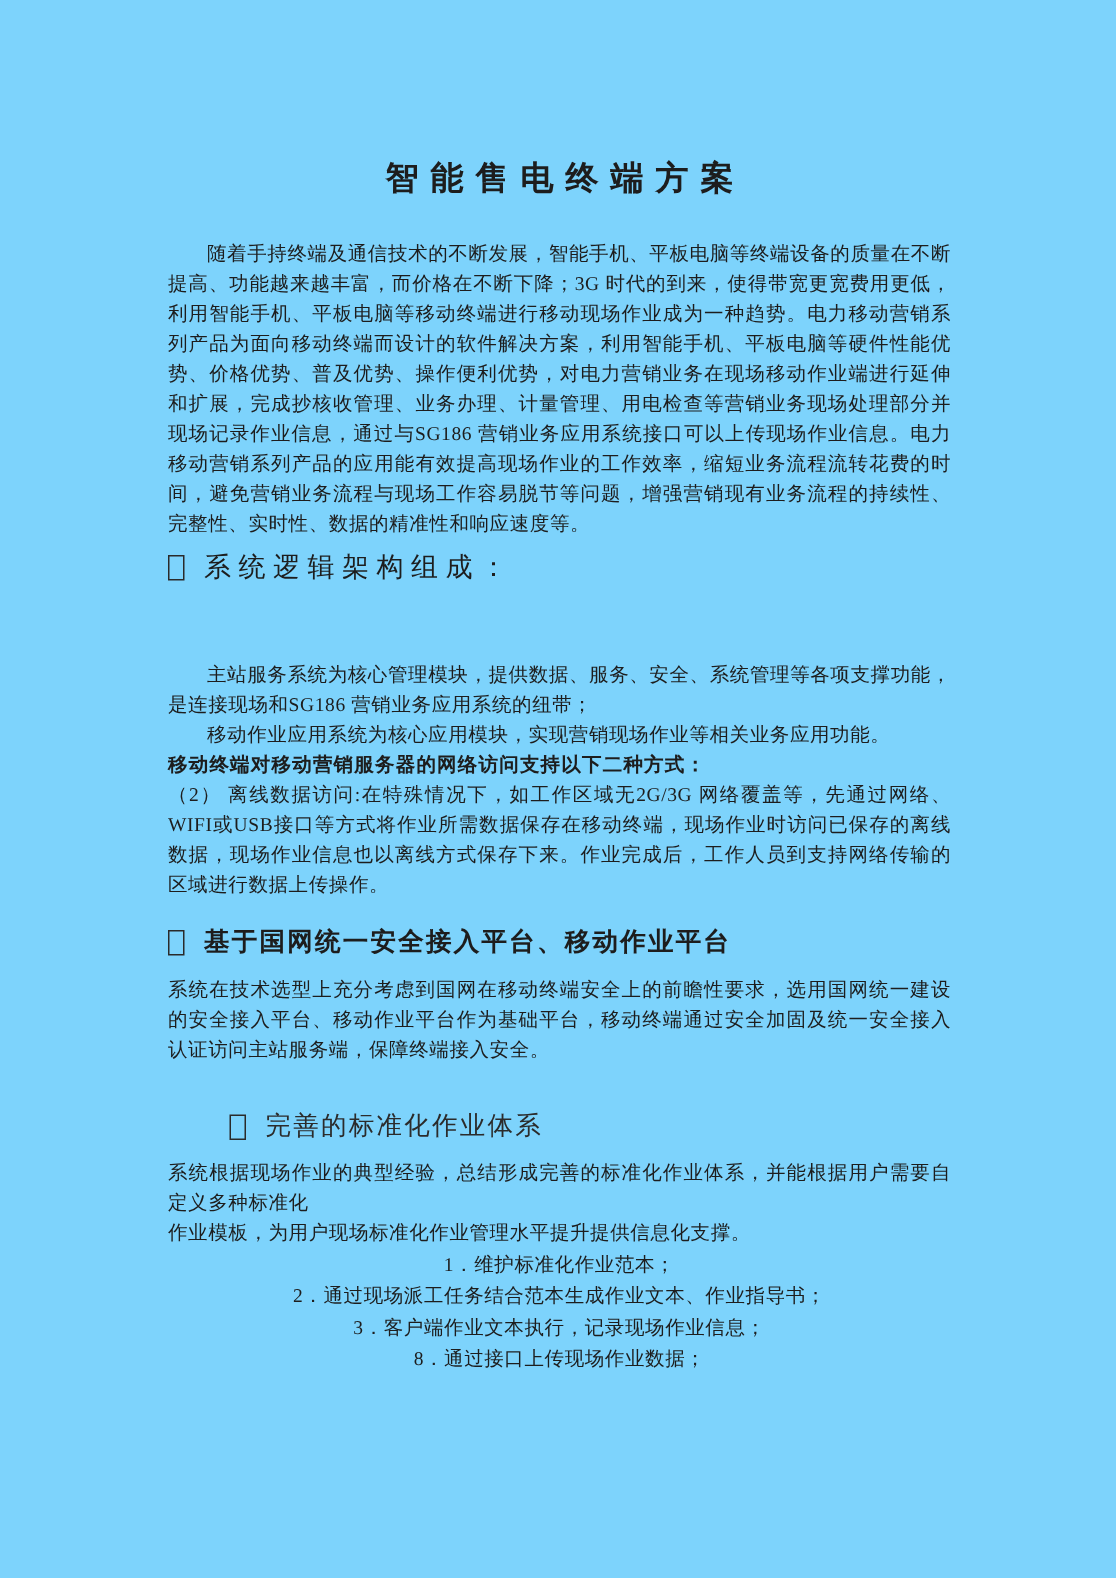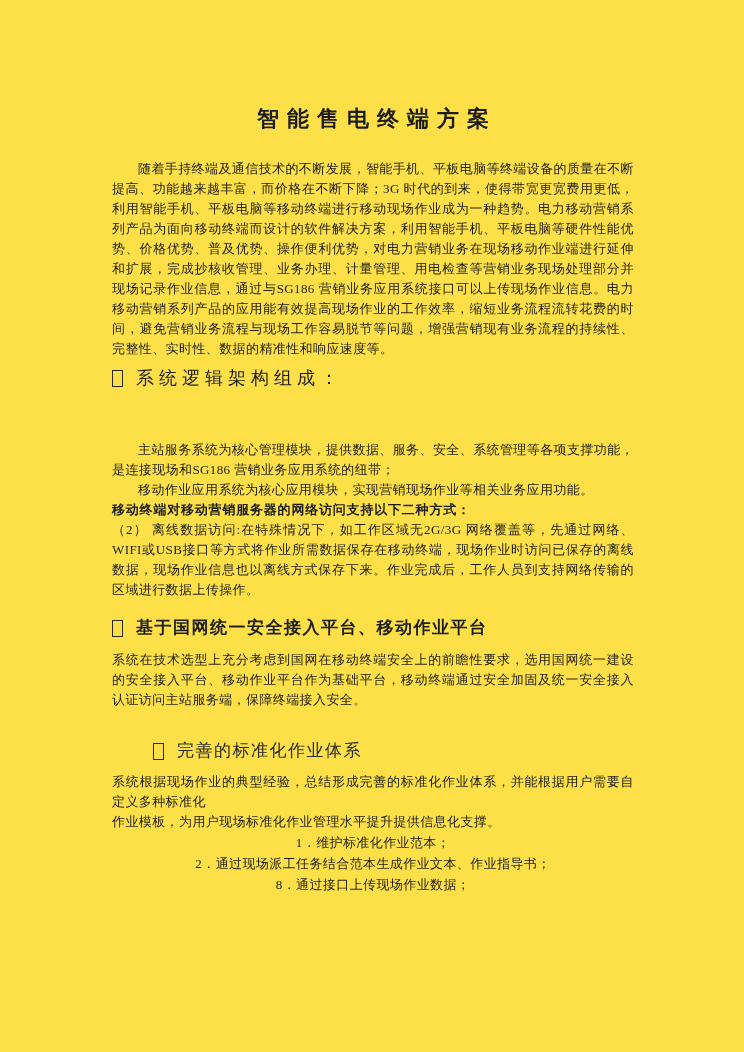--- a/index.html
+++ b/index.html
@@ -5,21 +5,21 @@
   html, body {
     margin: 0;
     padding: 0;
     background: #e8e8e8;
   }
   .page {
     position: relative;
     width: 744px;
     height: 1052px;
     margin: 0 auto;
-    background: #fde047;
+    background: #7dd3fc;
     box-sizing: border-box;
     padding: 103px 110px 0 112px;
     font-family: "Liberation Serif", "DejaVu Serif", serif;
     color: #1d1d1d;
     overflow: hidden;
   }
   .doc-title {
     margin: 0 0 24px 0;
     text-align: center;
     font-size: 22px;
@@ -117,16 +117,17 @@
     <span>完善的标准化作业体系</span>
   </div>
 
   <p class="body-text">系统根据现场作业的典型经验，总结形成完善的标准化作业体系，并能根据用户需要自定义多种标准化</p>
 
   <p class="body-text">作业模板，为用户现场标准化作业管理水平提升提供信息化支撑。</p>
 
   <div class="list-block">
     <div class="list-item">1．维护标准化作业范本；</div>
     <div class="list-item">2．通过现场派工任务结合范本生成作业文本、作业指导书；</div>
+    <div class="list-item">3．客户端作业文本执行，记录现场作业信息；</div>
     <div class="list-item">8．通过接口上传现场作业数据；</div>
   </div>
 
 </div>
 
 </body></html>

